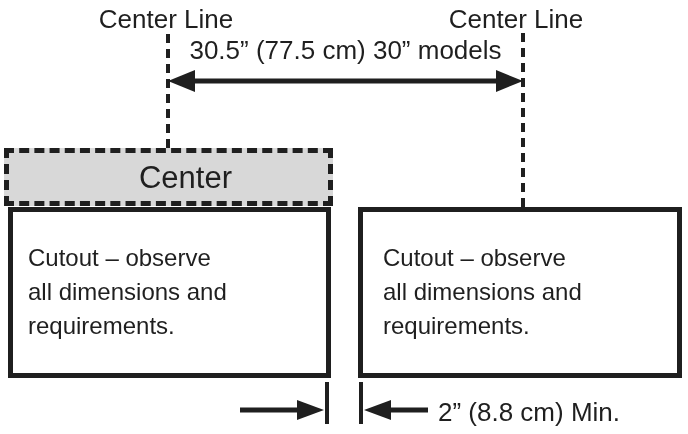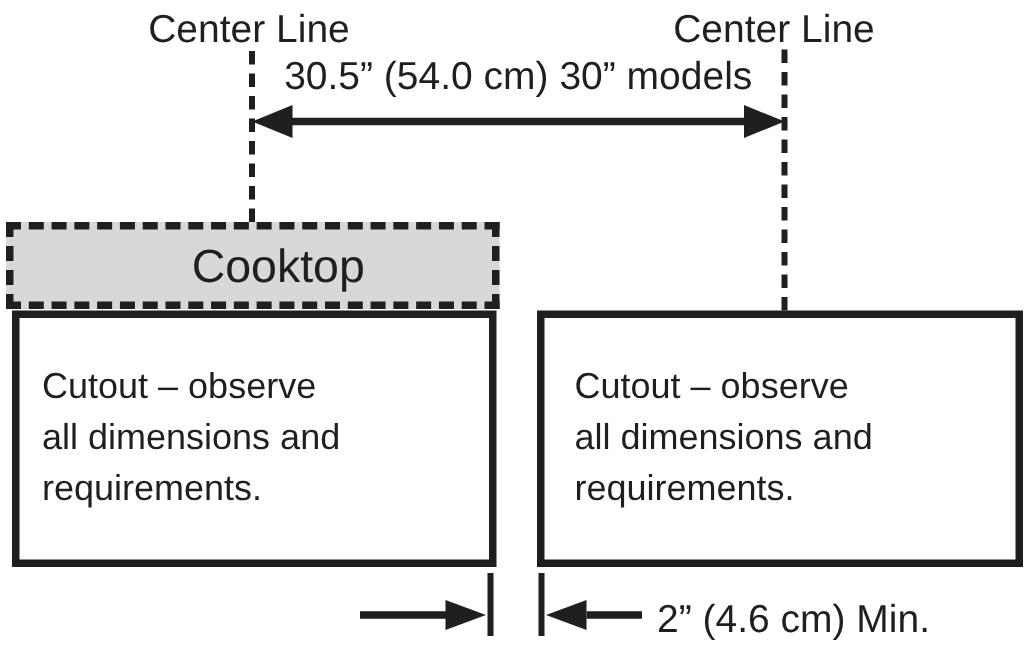--- a/index.html
+++ b/index.html
@@ -117,34 +117,34 @@
           <polygon points="364,410 391,400 391,420" stroke="none"></polygon>
         </g>
       </g>
     </g>
   </svg>
 
   <div class="label center-line-label left">Center Line</div>
 
   <div class="label center-line-label right">Center Line</div>
 
-  <div class="label dim-label top">30.5” (54.0 cm) 30” models</div>
+  <div class="label dim-label top">30.5” (77.5 cm) 30” models</div>
 
 
   <div class="cooktop-box">
-    <span class="cooktop-text">Cooktop</span>
+    <span class="cooktop-text">Center</span>
   </div>
 
   <div class="cutout-box left">
     <span class="text-line">Cutout – observe</span>
     <span class="text-line">all dimensions and</span>
     <span class="text-line">requirements.</span>
   </div>
 
   <div class="cutout-box right">
     <span class="text-line">Cutout – observe</span>
     <span class="text-line">all dimensions and</span>
     <span class="text-line">requirements.</span>
   </div>
 
-  <div class="label min-gap-label">2” (4.6 cm) Min.</div>
+  <div class="label min-gap-label">2” (8.8 cm) Min.</div>
 
 </div>
 
 </body></html>

